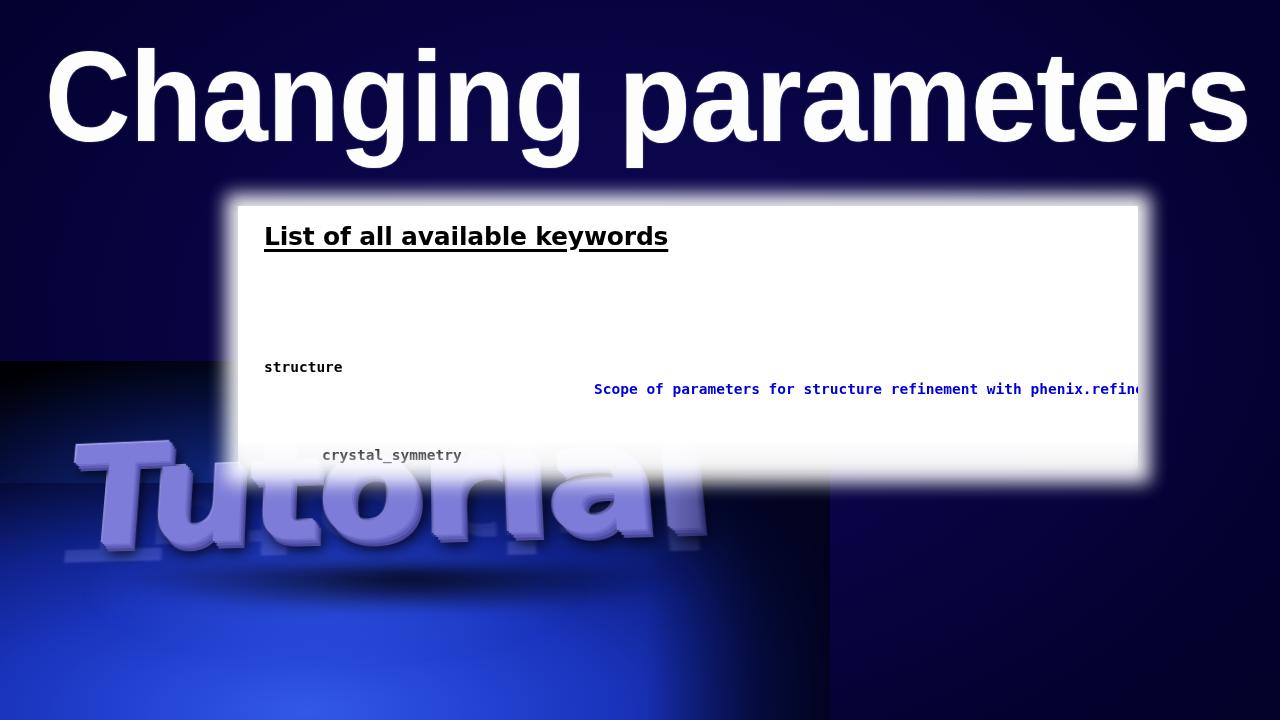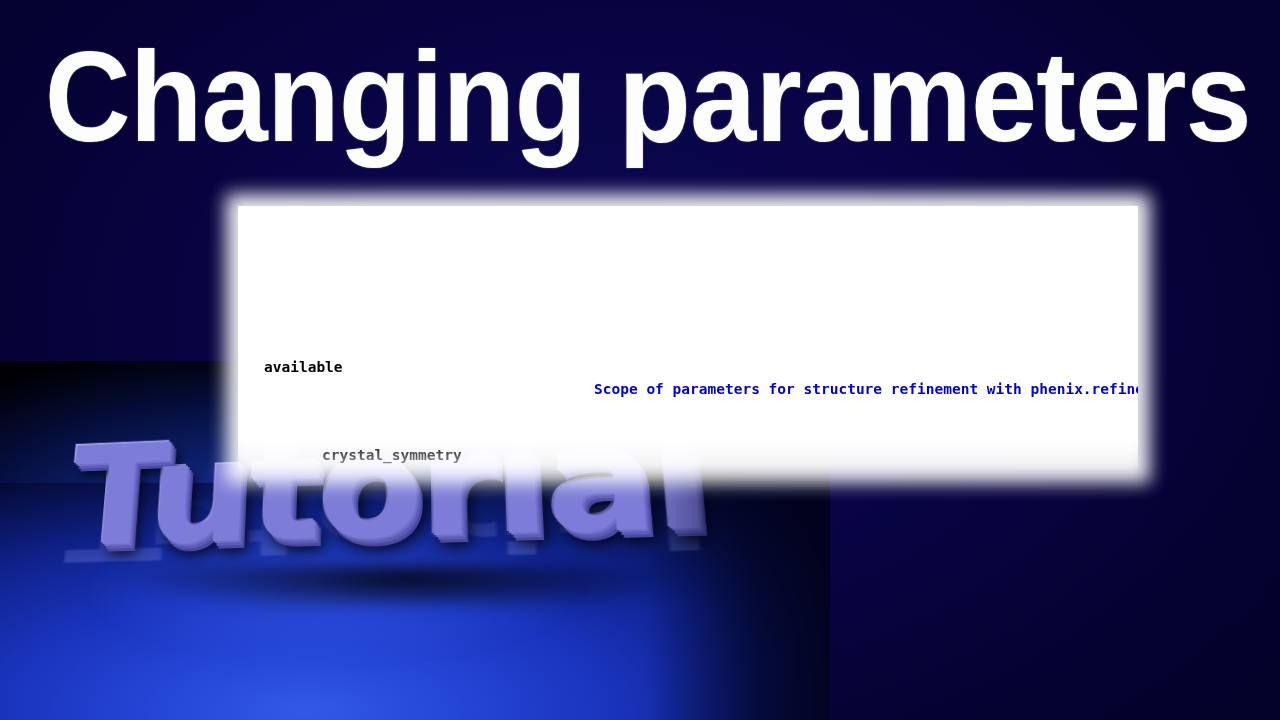--- a/index.html
+++ b/index.html
@@ -237,25 +237,26 @@
     <div class="ta-word-shadow"></div>
     <div class="ta-reflection">Tutorial</div>
     <div class="ta-word">Tutorial</div>
     <div class="ta-rightfade"></div>
   </div>
 
   <div class="panel-wrap">
     <div class="panel-glow"></div>
     <div class="panel">
 
+      <div class="panel-heading">List of all available keywords</div>
 
       <div class="code">
 
         <div class="code-row">
-          <span class="col-name i0 scope">available</span>
+          <span class="col-name i0 scope">structure</span>
           <span class="col-desc d0">Scope of parameters for structure refinement with phenix.refine</span>
         </div>
 
         <div class="code-row">
           <span class="col-name i1 scope">crystal_symmetry</span>
           <span class="col-desc d1">Scope of space group and unit cell parameters</span>
         </div>
 
         
 

